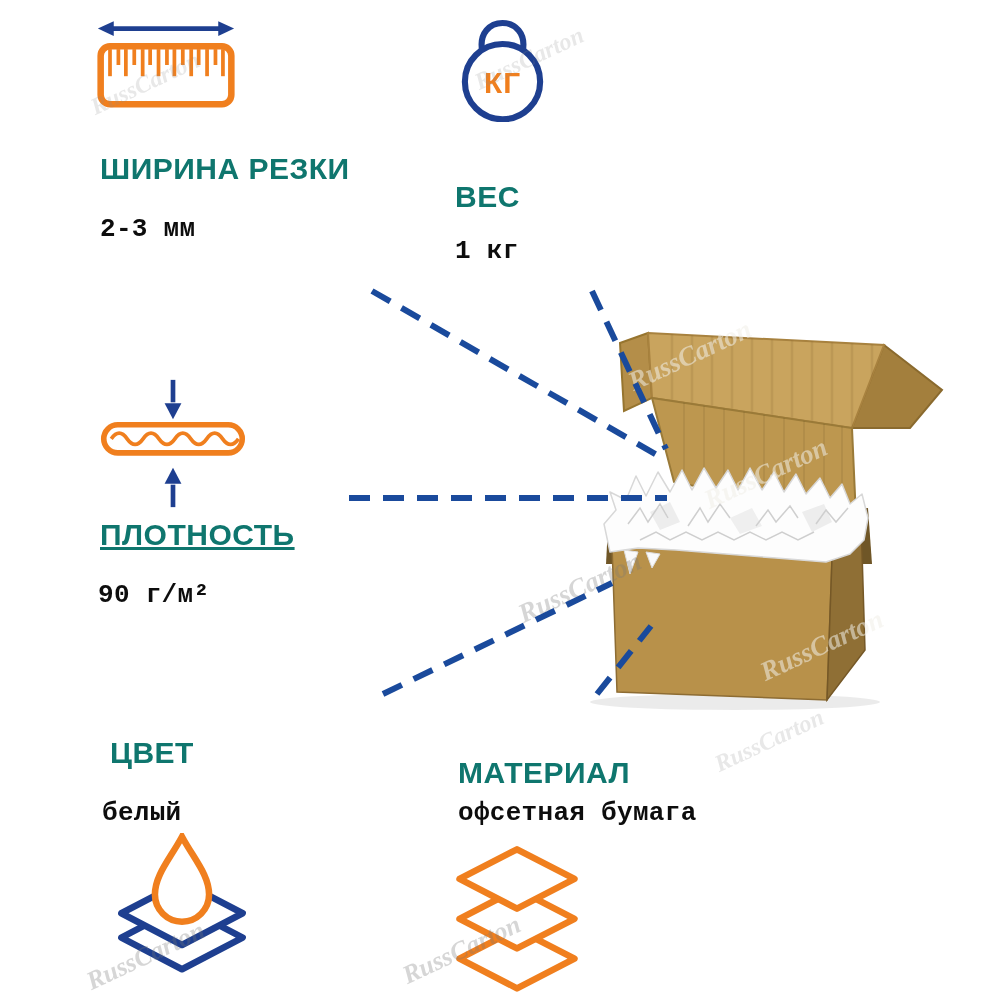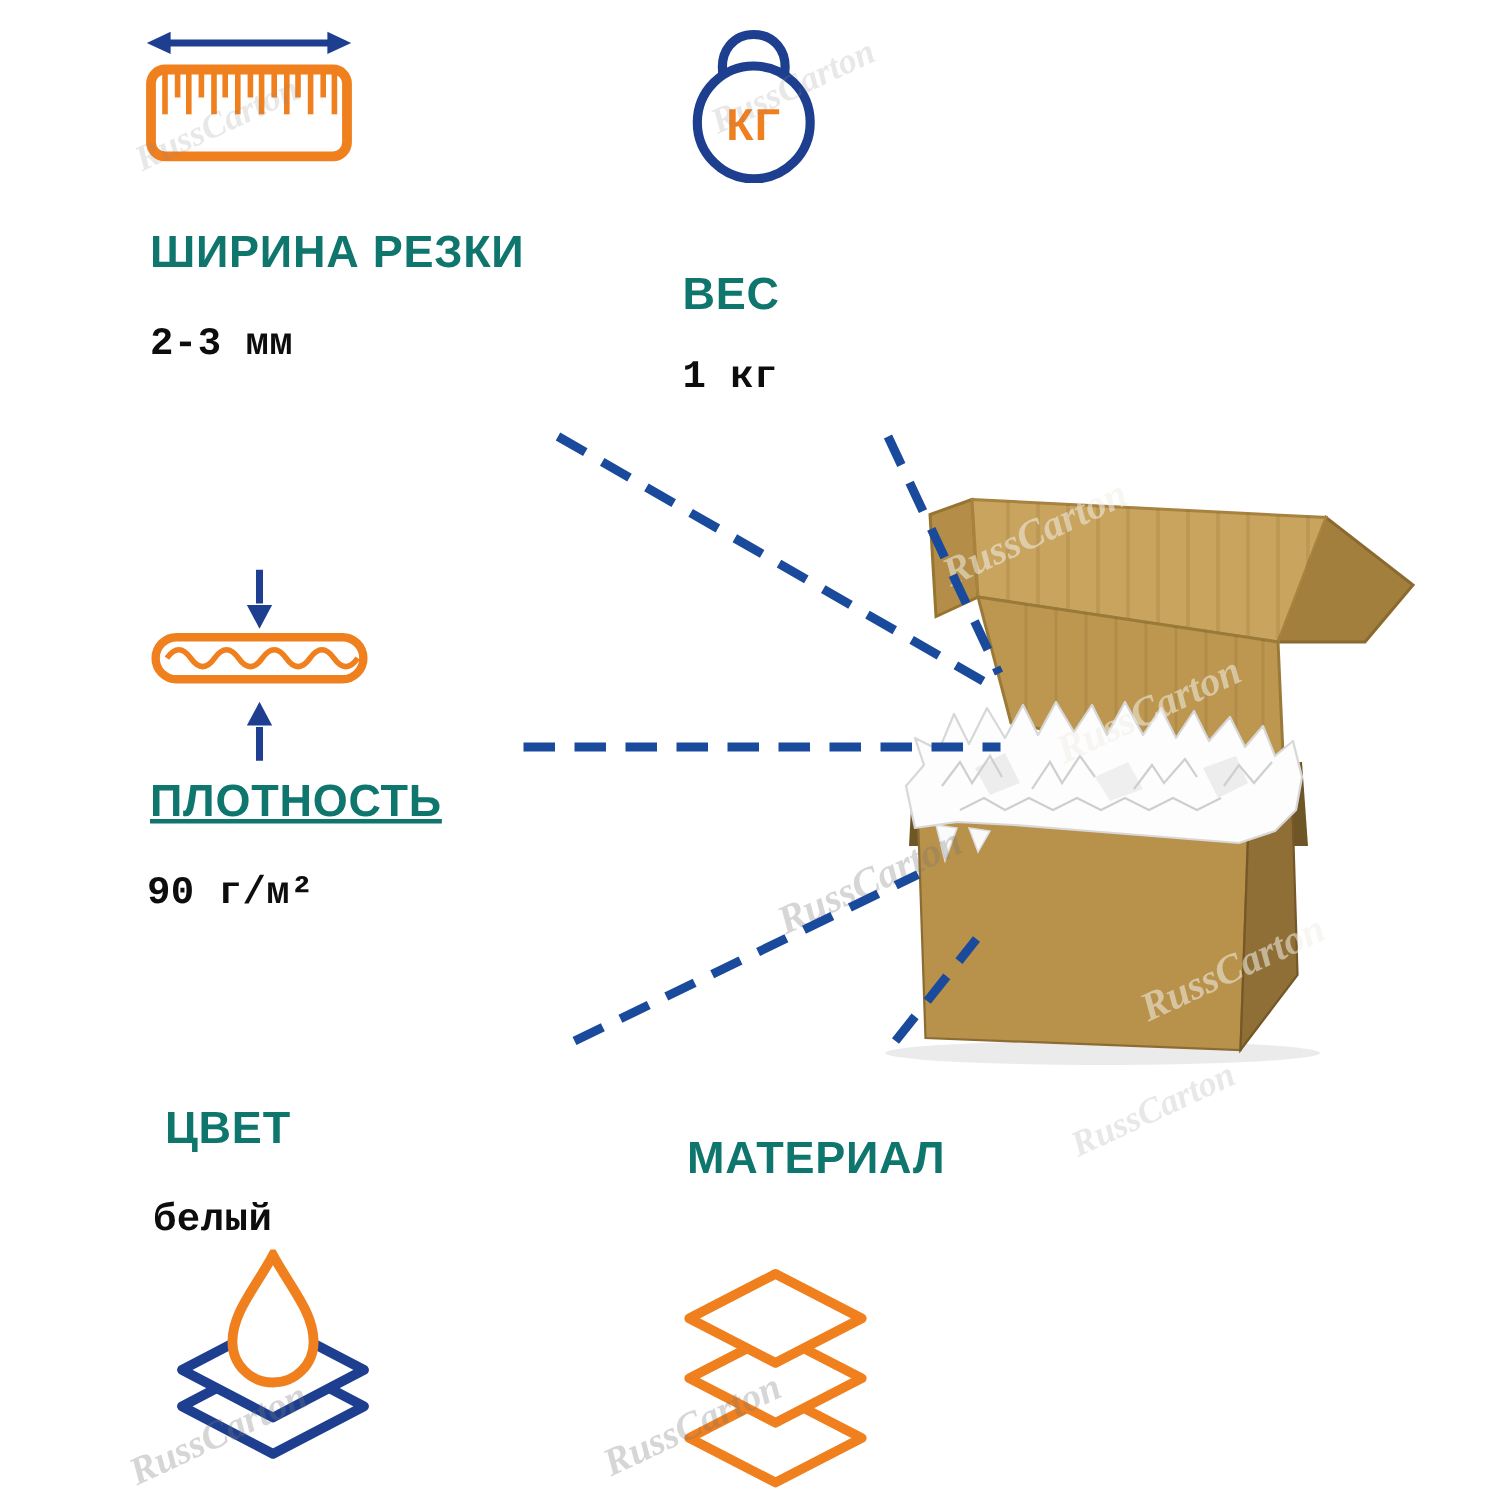--- a/index.html
+++ b/index.html
@@ -77,20 +77,21 @@
 
   <div class="label" style="left:110px;top:736px;">ЦВЕТ</div>
   <div class="value" style="left:102px;top:798px;text-align:right;">белый</div>
   <svg class="abs" style="left:112px;top:833px;" width="140" height="154" viewBox="0 0 150 165">
     <polygon points="75,78 140,112 75,146 10,112" fill="#ffffff" stroke="#1e3f90" stroke-width="7" stroke-linejoin="round"></polygon>
     <polygon points="75,52 140,86 75,120 10,86" fill="#ffffff" stroke="#1e3f90" stroke-width="7" stroke-linejoin="round"></polygon>
     <path d="M 75 4 C 62 28, 46 45, 46 66 A 29 29 0 0 0 104 66 C 104 45, 88 28, 75 4 Z" fill="#ffffff" stroke="#f07f1e" stroke-width="7"></path>
   </svg>
 
   <div class="label" style="left:458px;top:736px;margin-top:20px;">МАТЕРИАЛ</div>
+  <div class="value" style="left:458px;top:798px;">офсетная бумага</div>
   <svg class="abs" style="left:452px;top:840px;" width="130" height="153" viewBox="0 0 140 165">
     <polygon points="70,96 132,128 70,160 8,128" fill="#ffffff" stroke="#f07f1e" stroke-width="7" stroke-linejoin="round"></polygon>
     <polygon points="70,53 132,85 70,117 8,85" fill="#ffffff" stroke="#f07f1e" stroke-width="7" stroke-linejoin="round"></polygon>
     <polygon points="70,10 132,42 70,74 8,42" fill="#ffffff" stroke="#f07f1e" stroke-width="7" stroke-linejoin="round"></polygon>
   </svg>
 
   <svg class="abs" style="left:580px;top:312px;" width="392" height="398" viewBox="0 0 392 398">
     <defs>
       <clipPath id="clipLid">
           <polygon points="68,21 304,33 272,116 72,86"></polygon>

